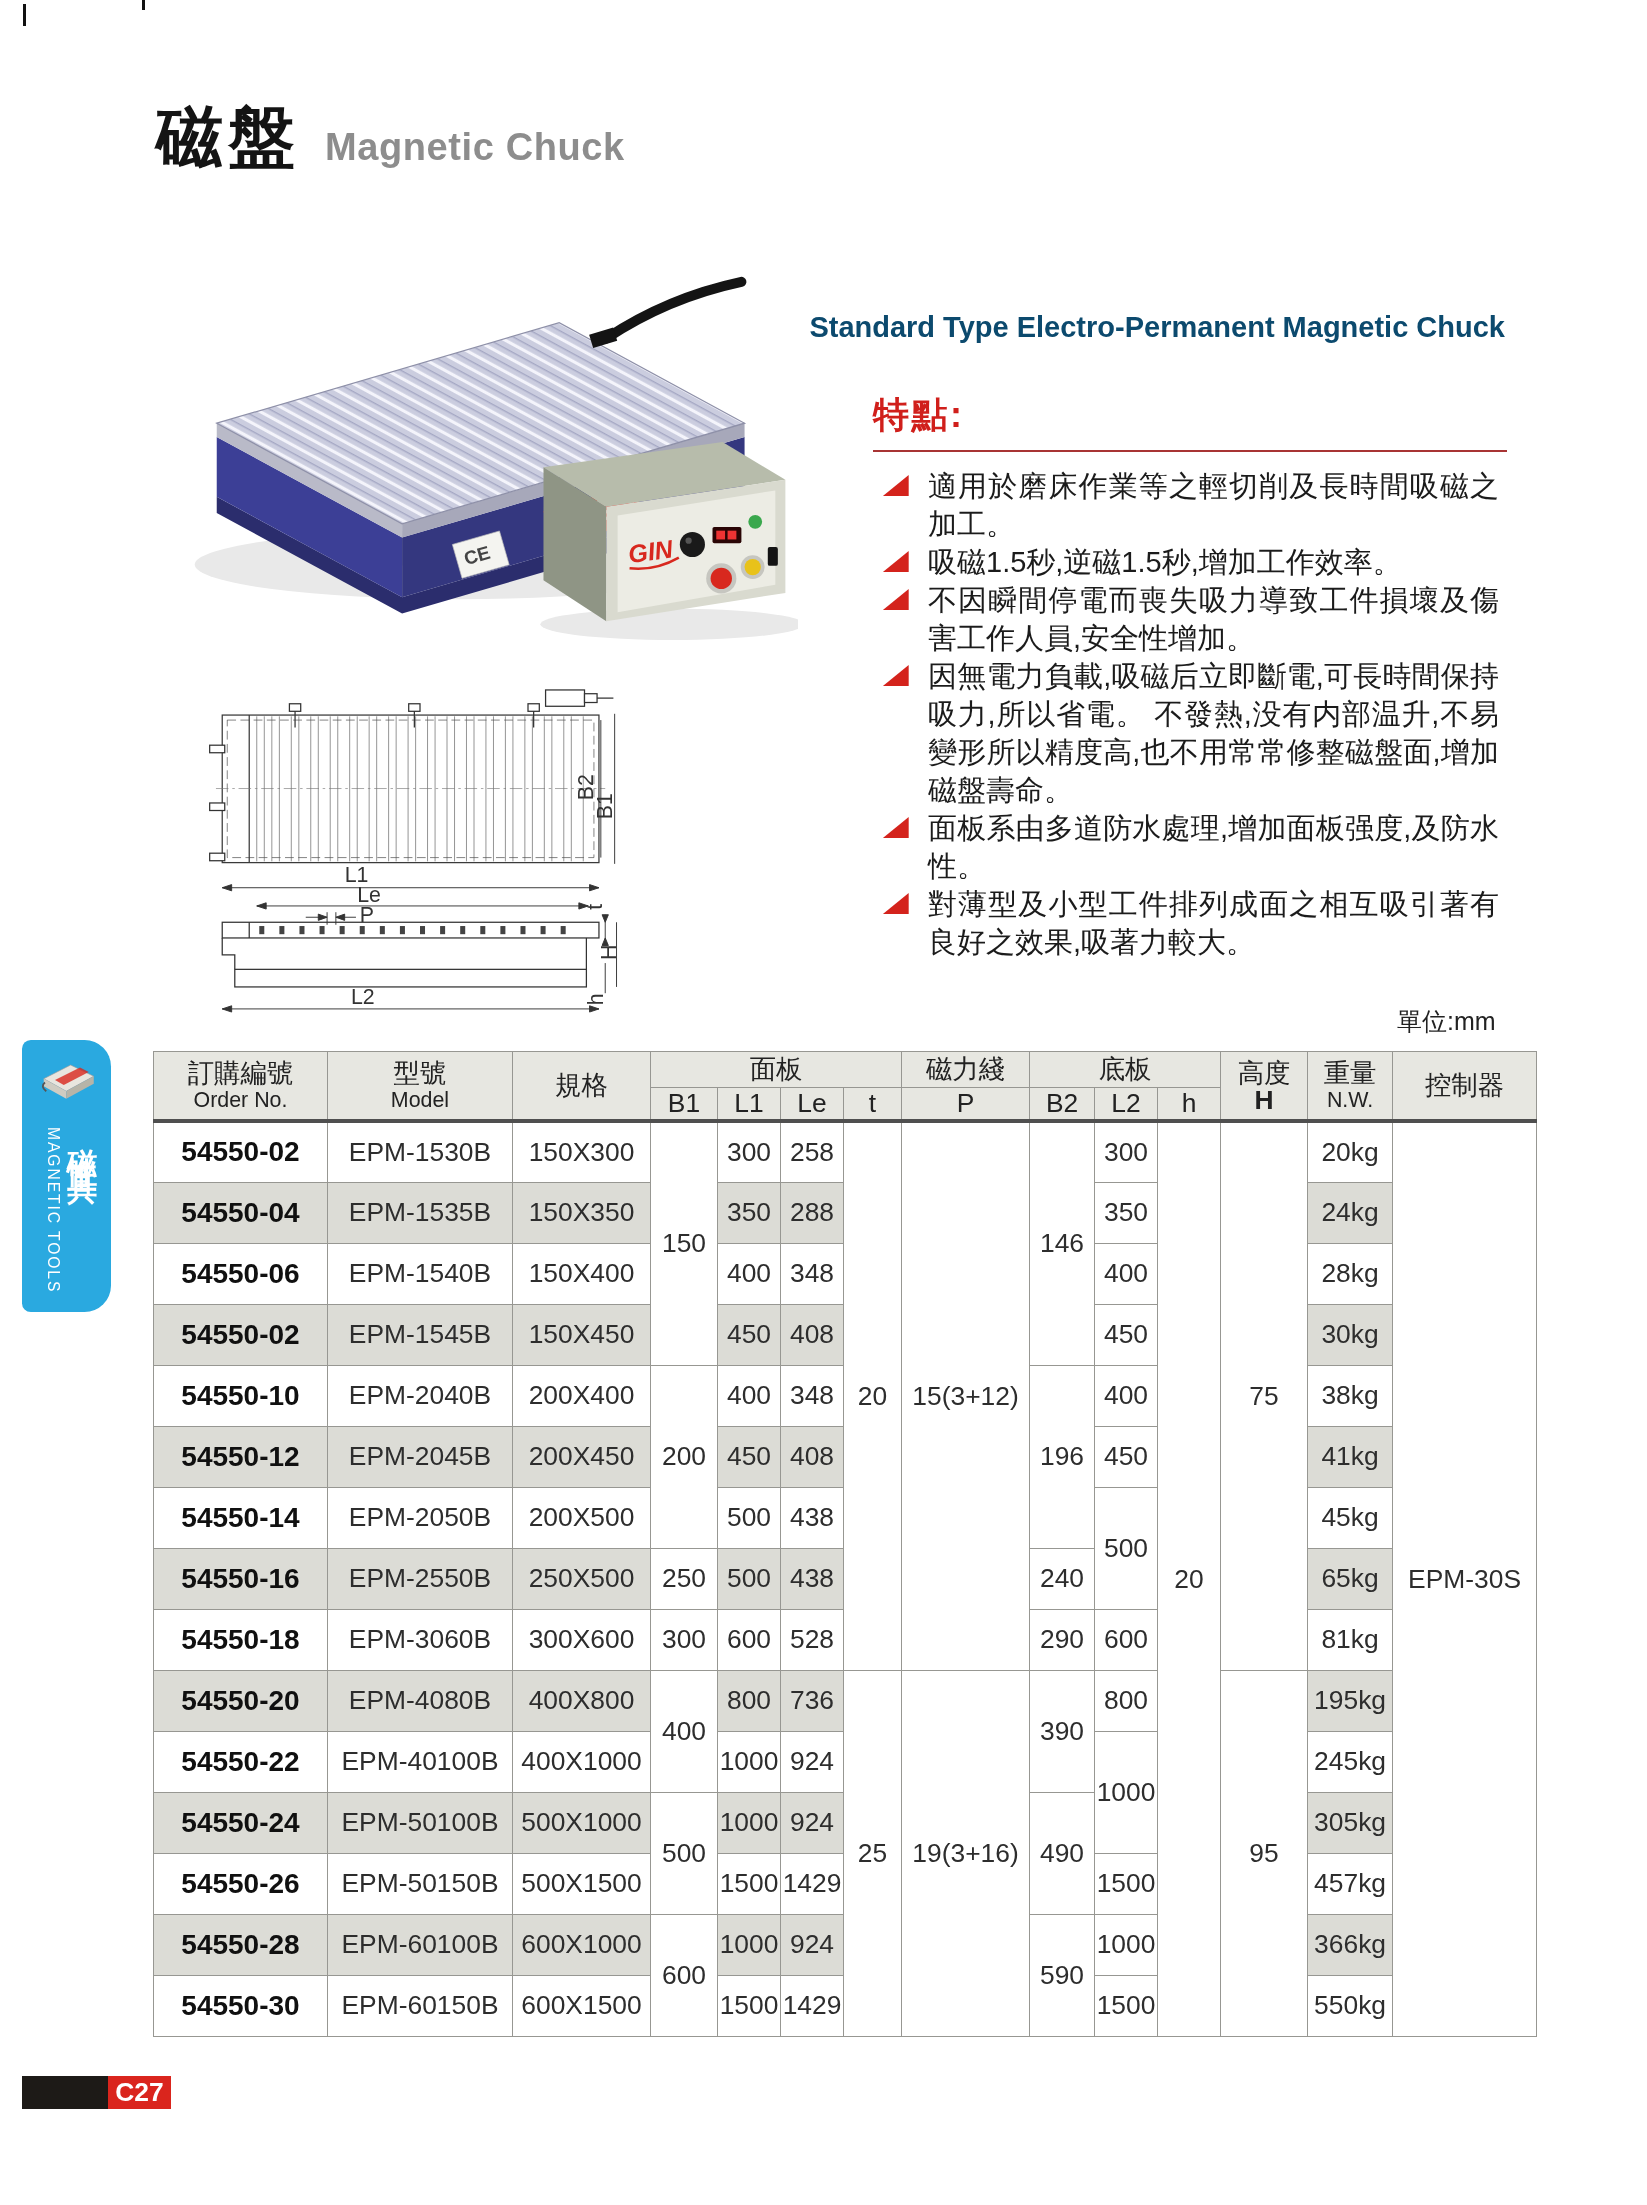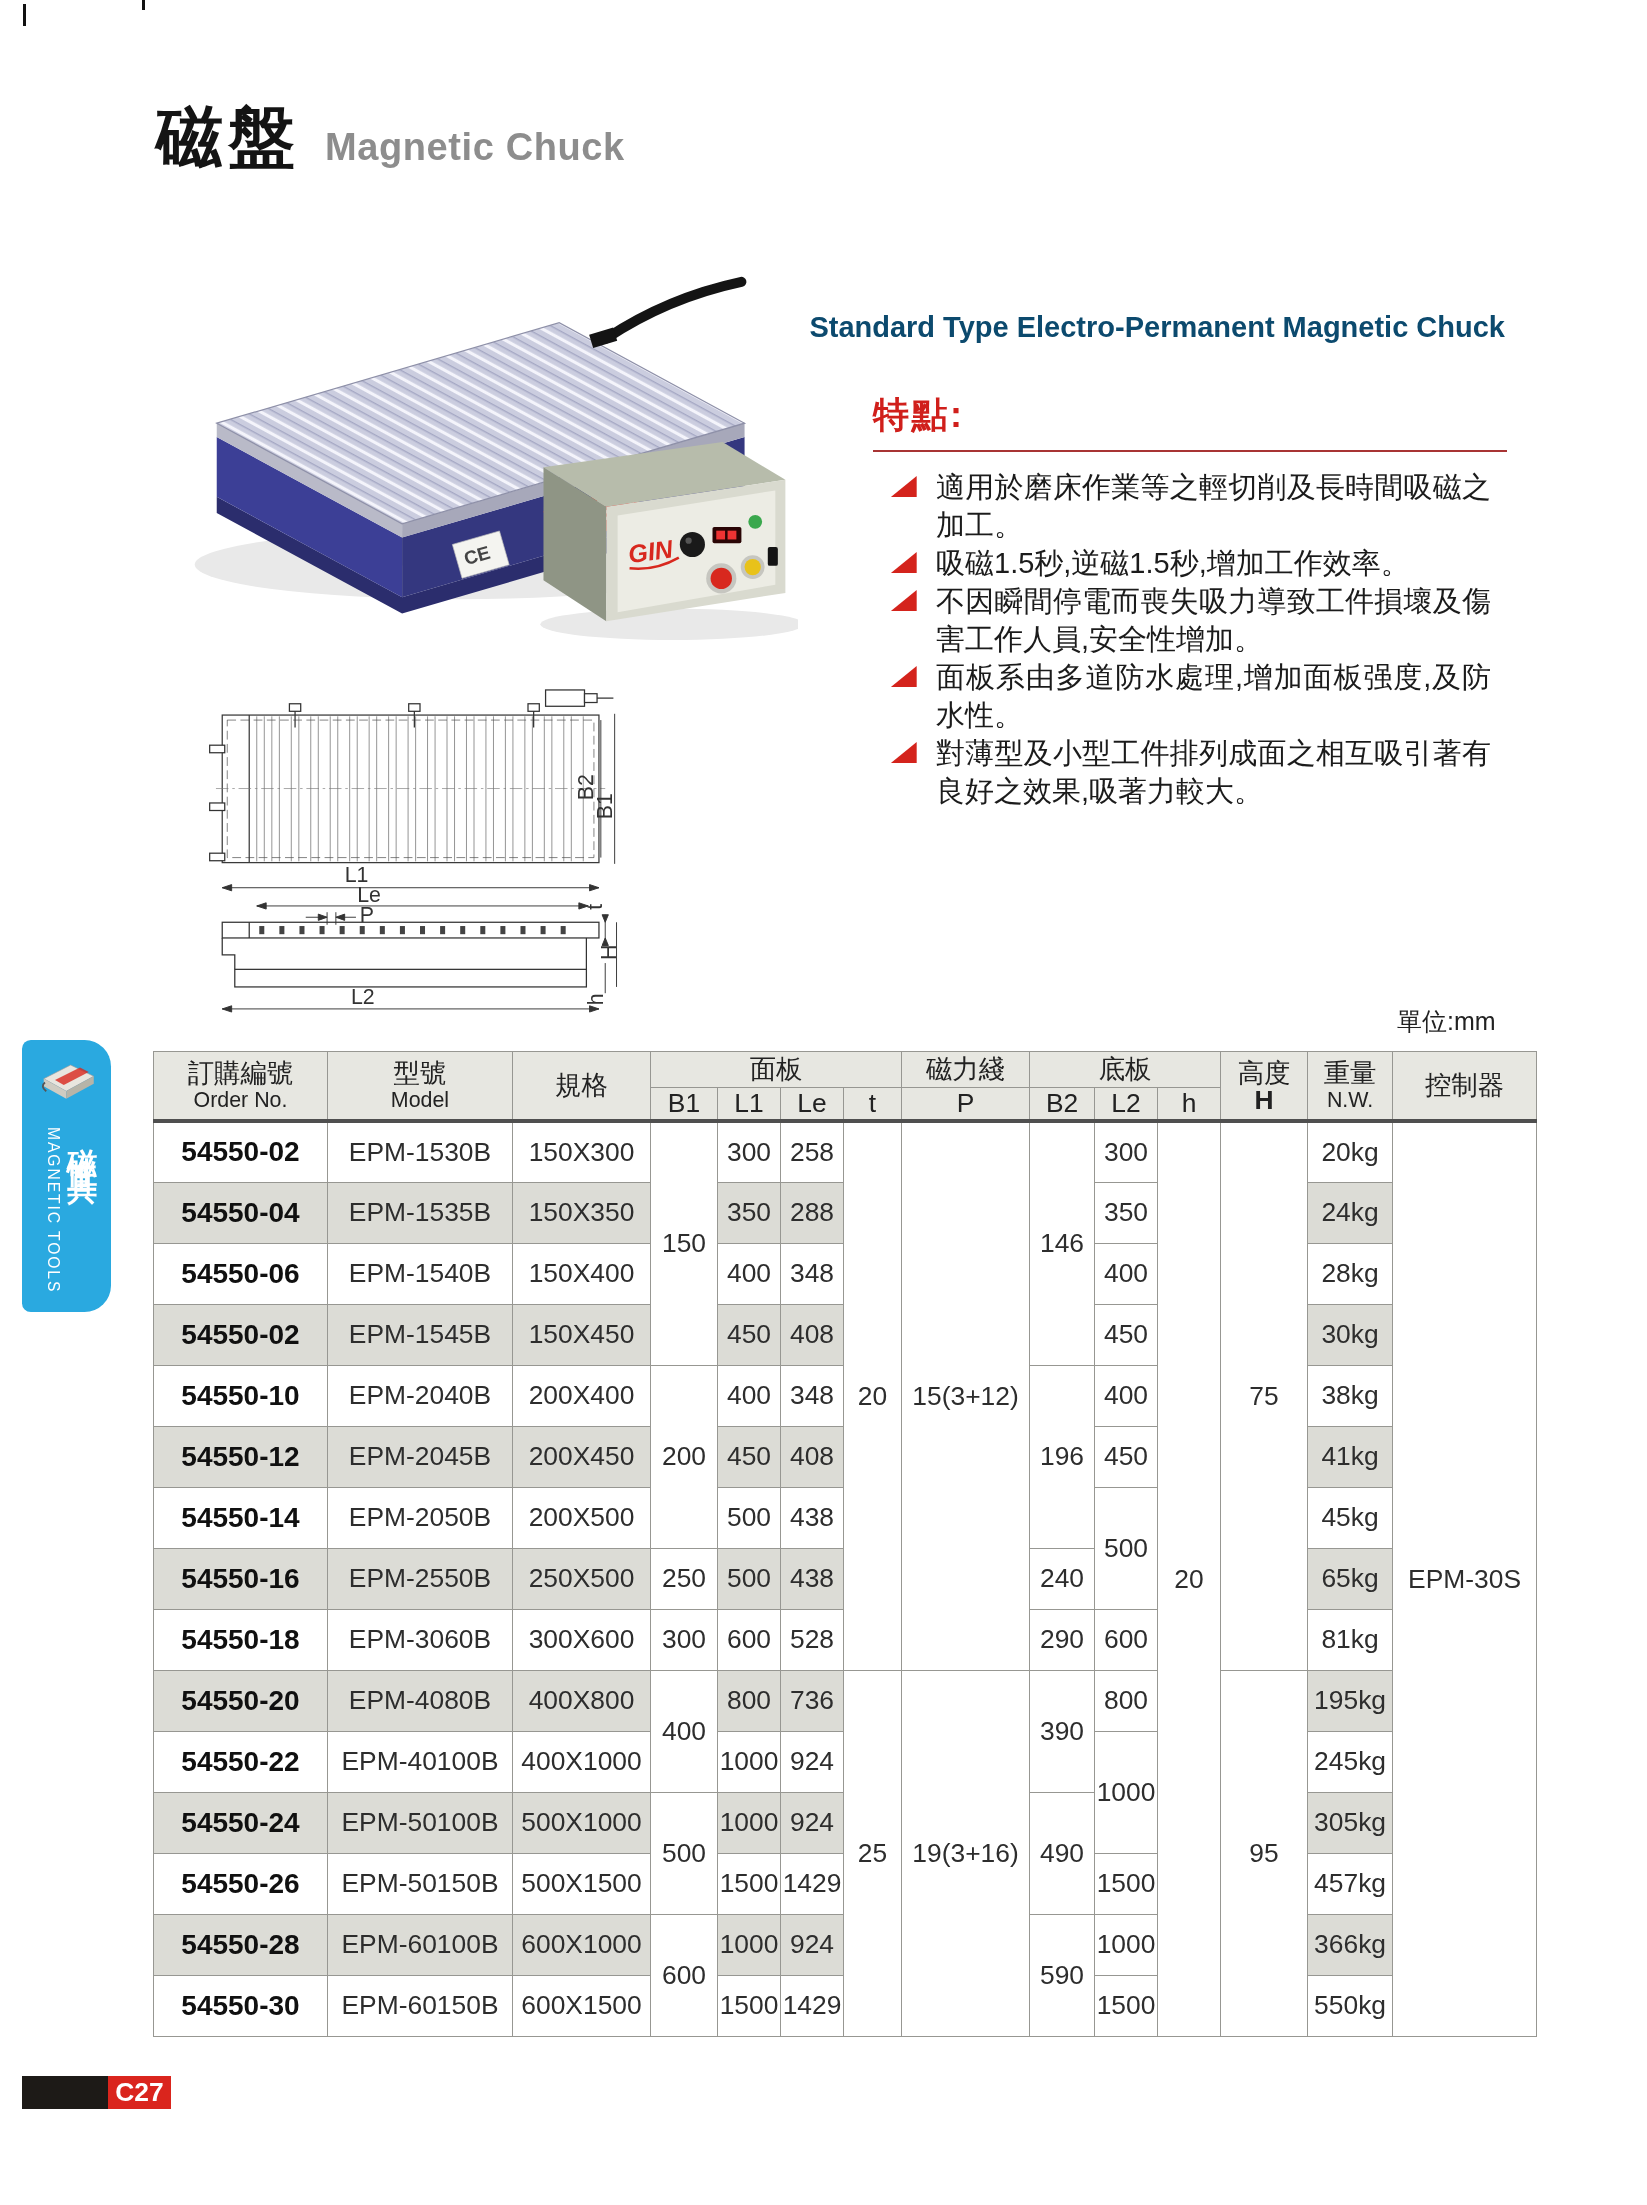--- a/index.html
+++ b/index.html
@@ -22,21 +22,21 @@
                 color:#fff;font-size:35px;font-weight:bold;letter-spacing:1.9px;}
   .banner-chevron{position:absolute;left:375px;top:5px;}
   .banner-title{position:absolute;left:435px;top:0;height:100%;display:flex;align-items:center;
                 color:#fff;font-size:43px;font-weight:bold;letter-spacing:4.4px;}
   .subtitle{position:absolute;left:629px;top:311px;width:876px;text-align:right;
             font-size:29px;font-weight:bold;color:#0c4a6e;}
   
   .features{position:absolute;left:873px;top:391px;width:634px;}
   .features-heading{font-size:36px;font-weight:bold;color:#d01f1b;letter-spacing:2.5px;}
   .features-rule{height:1.9px;background:#a83434;margin:10px 0 15px 0;}
-  .feature-list{list-style:none;margin:16px;padding:0;}
+  .feature-list{list-style:none;margin:8px;padding:0;}
   .feature-list li{position:relative;padding-left:47px;font-size:29px;line-height:38px;color:#1b1b1b;text-align:justify;}
   .tri{position:absolute;left:1.3px;top:8.2px;width:26.4px;height:21.4px;background:#d4231c;
        clip-path:polygon(100% 0,100% 100%,0 100%);}
   
   .unit-note{position:absolute;left:1397px;top:1005px;font-size:25px;color:#222;}
   
   .side-tab{position:absolute;left:22px;top:1040px;width:89px;height:272px;background:#2aa9e0;
             border-radius:8.8px 26.4px 26.4px 8.8px;}
   .side-cjk{position:absolute;right:8.8px;top:85px;writing-mode:vertical-rl;color:#fff;
             font-size:30px;font-weight:bold;letter-spacing:8.8px;}
@@ -269,20 +269,21 @@
     <text class="dimtext" x="792" y="572" transform="rotate(-90 792 572)">h</text>
   </svg>
 
   <div class="features">
     <div class="features-heading">特點:</div>
     <div class="features-rule"></div>
     <ul class="feature-list">
         <li><span class="tri"></span>適用於磨床作業等之輕切削及長時間吸磁之加工。</li>
         <li><span class="tri"></span>吸磁1.5秒,逆磁1.5秒,增加工作效率。</li>
         <li><span class="tri"></span>不因瞬間停電而喪失吸力導致工件損壞及傷害工作人員,安全性增加。</li>
+        <li><span class="tri"></span>因無電力負載,吸磁后立即斷電,可長時間保持吸力,所以省電。 不發熱,没有内部温升,不易變形所以精度高,也不用常常修整磁盤面,增加磁盤壽命。</li>
         <li><span class="tri"></span>面板系由多道防水處理,增加面板强度,及防水性。</li>
         <li><span class="tri"></span>對薄型及小型工件排列成面之相互吸引著有良好之效果,吸著力較大。</li>
       </ul>
   </div>
 
   <div class="unit-note">單位:mm</div>
 
   <div class="side-tab">
     <svg class="side-thumb" width="63" height="50" viewBox="0 0 100 80">
       <polygon points="12,38 55,16 92,34 48,58" fill="#e8e6df" stroke="#999" stroke-width="1"></polygon>

